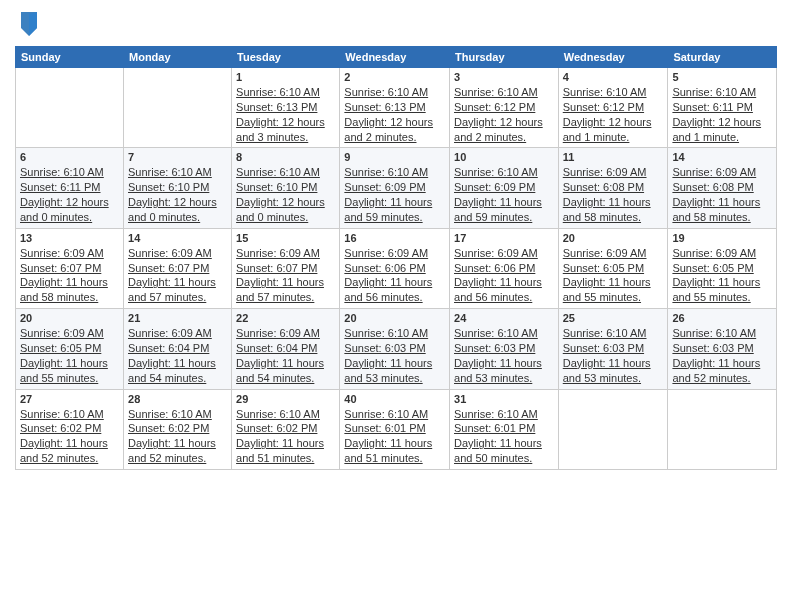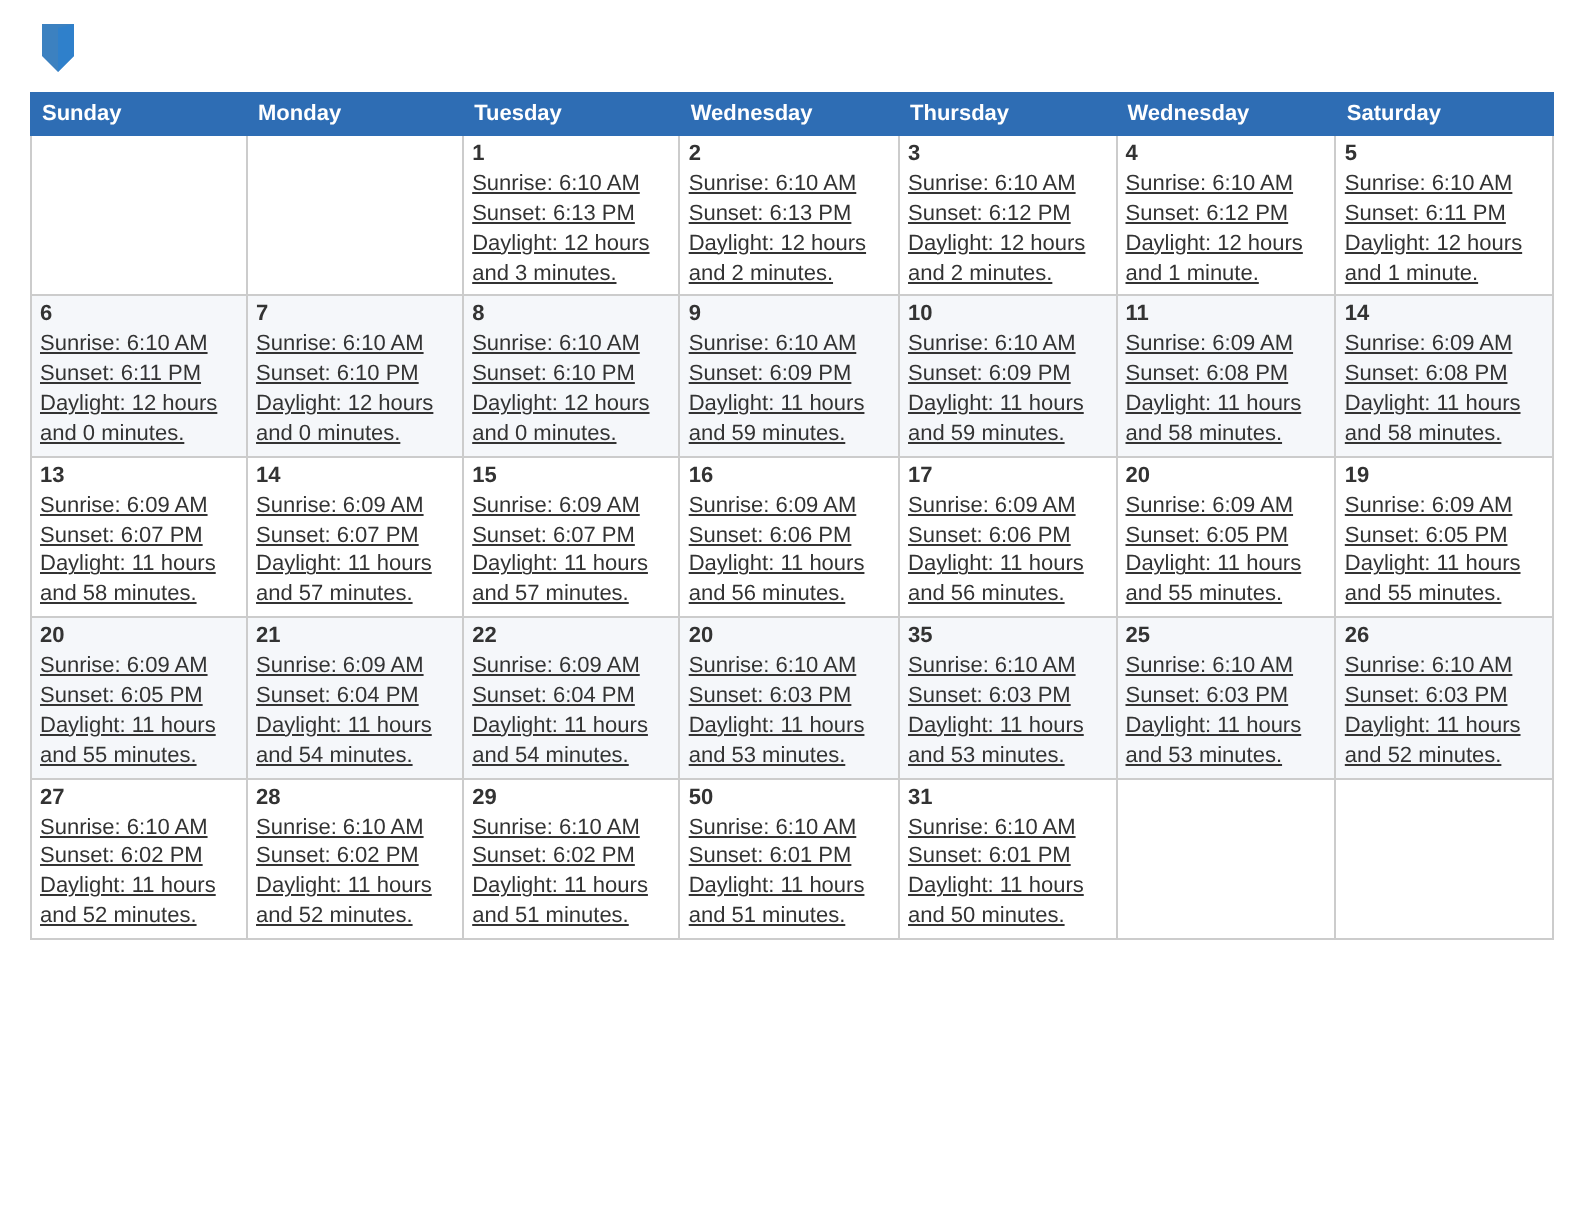--- a/index.html
+++ b/index.html
@@ -223,21 +223,21 @@
           </td>
           <td>
             <span class="day-num">22</span>
             <div class="day-info">Sunrise: 6:09 AM<br>Sunset: 6:04 PM<br>Daylight: 11 hours<br>and 54 minutes.</div>
           </td>
           <td>
             <span class="day-num">20</span>
             <div class="day-info">Sunrise: 6:10 AM<br>Sunset: 6:03 PM<br>Daylight: 11 hours<br>and 53 minutes.</div>
           </td>
           <td>
-            <span class="day-num">35</span>
+            <span class="day-num">24</span>
             <div class="day-info">Sunrise: 6:10 AM<br>Sunset: 6:03 PM<br>Daylight: 11 hours<br>and 53 minutes.</div>
           </td>
           <td>
             <span class="day-num">25</span>
             <div class="day-info">Sunrise: 6:10 AM<br>Sunset: 6:03 PM<br>Daylight: 11 hours<br>and 53 minutes.</div>
           </td>
           <td>
             <span class="day-num">26</span>
             <div class="day-info">Sunrise: 6:10 AM<br>Sunset: 6:03 PM<br>Daylight: 11 hours<br>and 52 minutes.</div>
           </td>
@@ -249,21 +249,21 @@
           </td>
           <td>
             <span class="day-num">28</span>
             <div class="day-info">Sunrise: 6:10 AM<br>Sunset: 6:02 PM<br>Daylight: 11 hours<br>and 52 minutes.</div>
           </td>
           <td>
             <span class="day-num">29</span>
             <div class="day-info">Sunrise: 6:10 AM<br>Sunset: 6:02 PM<br>Daylight: 11 hours<br>and 51 minutes.</div>
           </td>
           <td>
-            <span class="day-num">50</span>
+            <span class="day-num">40</span>
             <div class="day-info">Sunrise: 6:10 AM<br>Sunset: 6:01 PM<br>Daylight: 11 hours<br>and 51 minutes.</div>
           </td>
           <td>
             <span class="day-num">31</span>
             <div class="day-info">Sunrise: 6:10 AM<br>Sunset: 6:01 PM<br>Daylight: 11 hours<br>and 50 minutes.</div>
           </td>
           <td class="empty-cell"></td>
           <td class="empty-cell"></td>
         </tr>
       </tbody>

